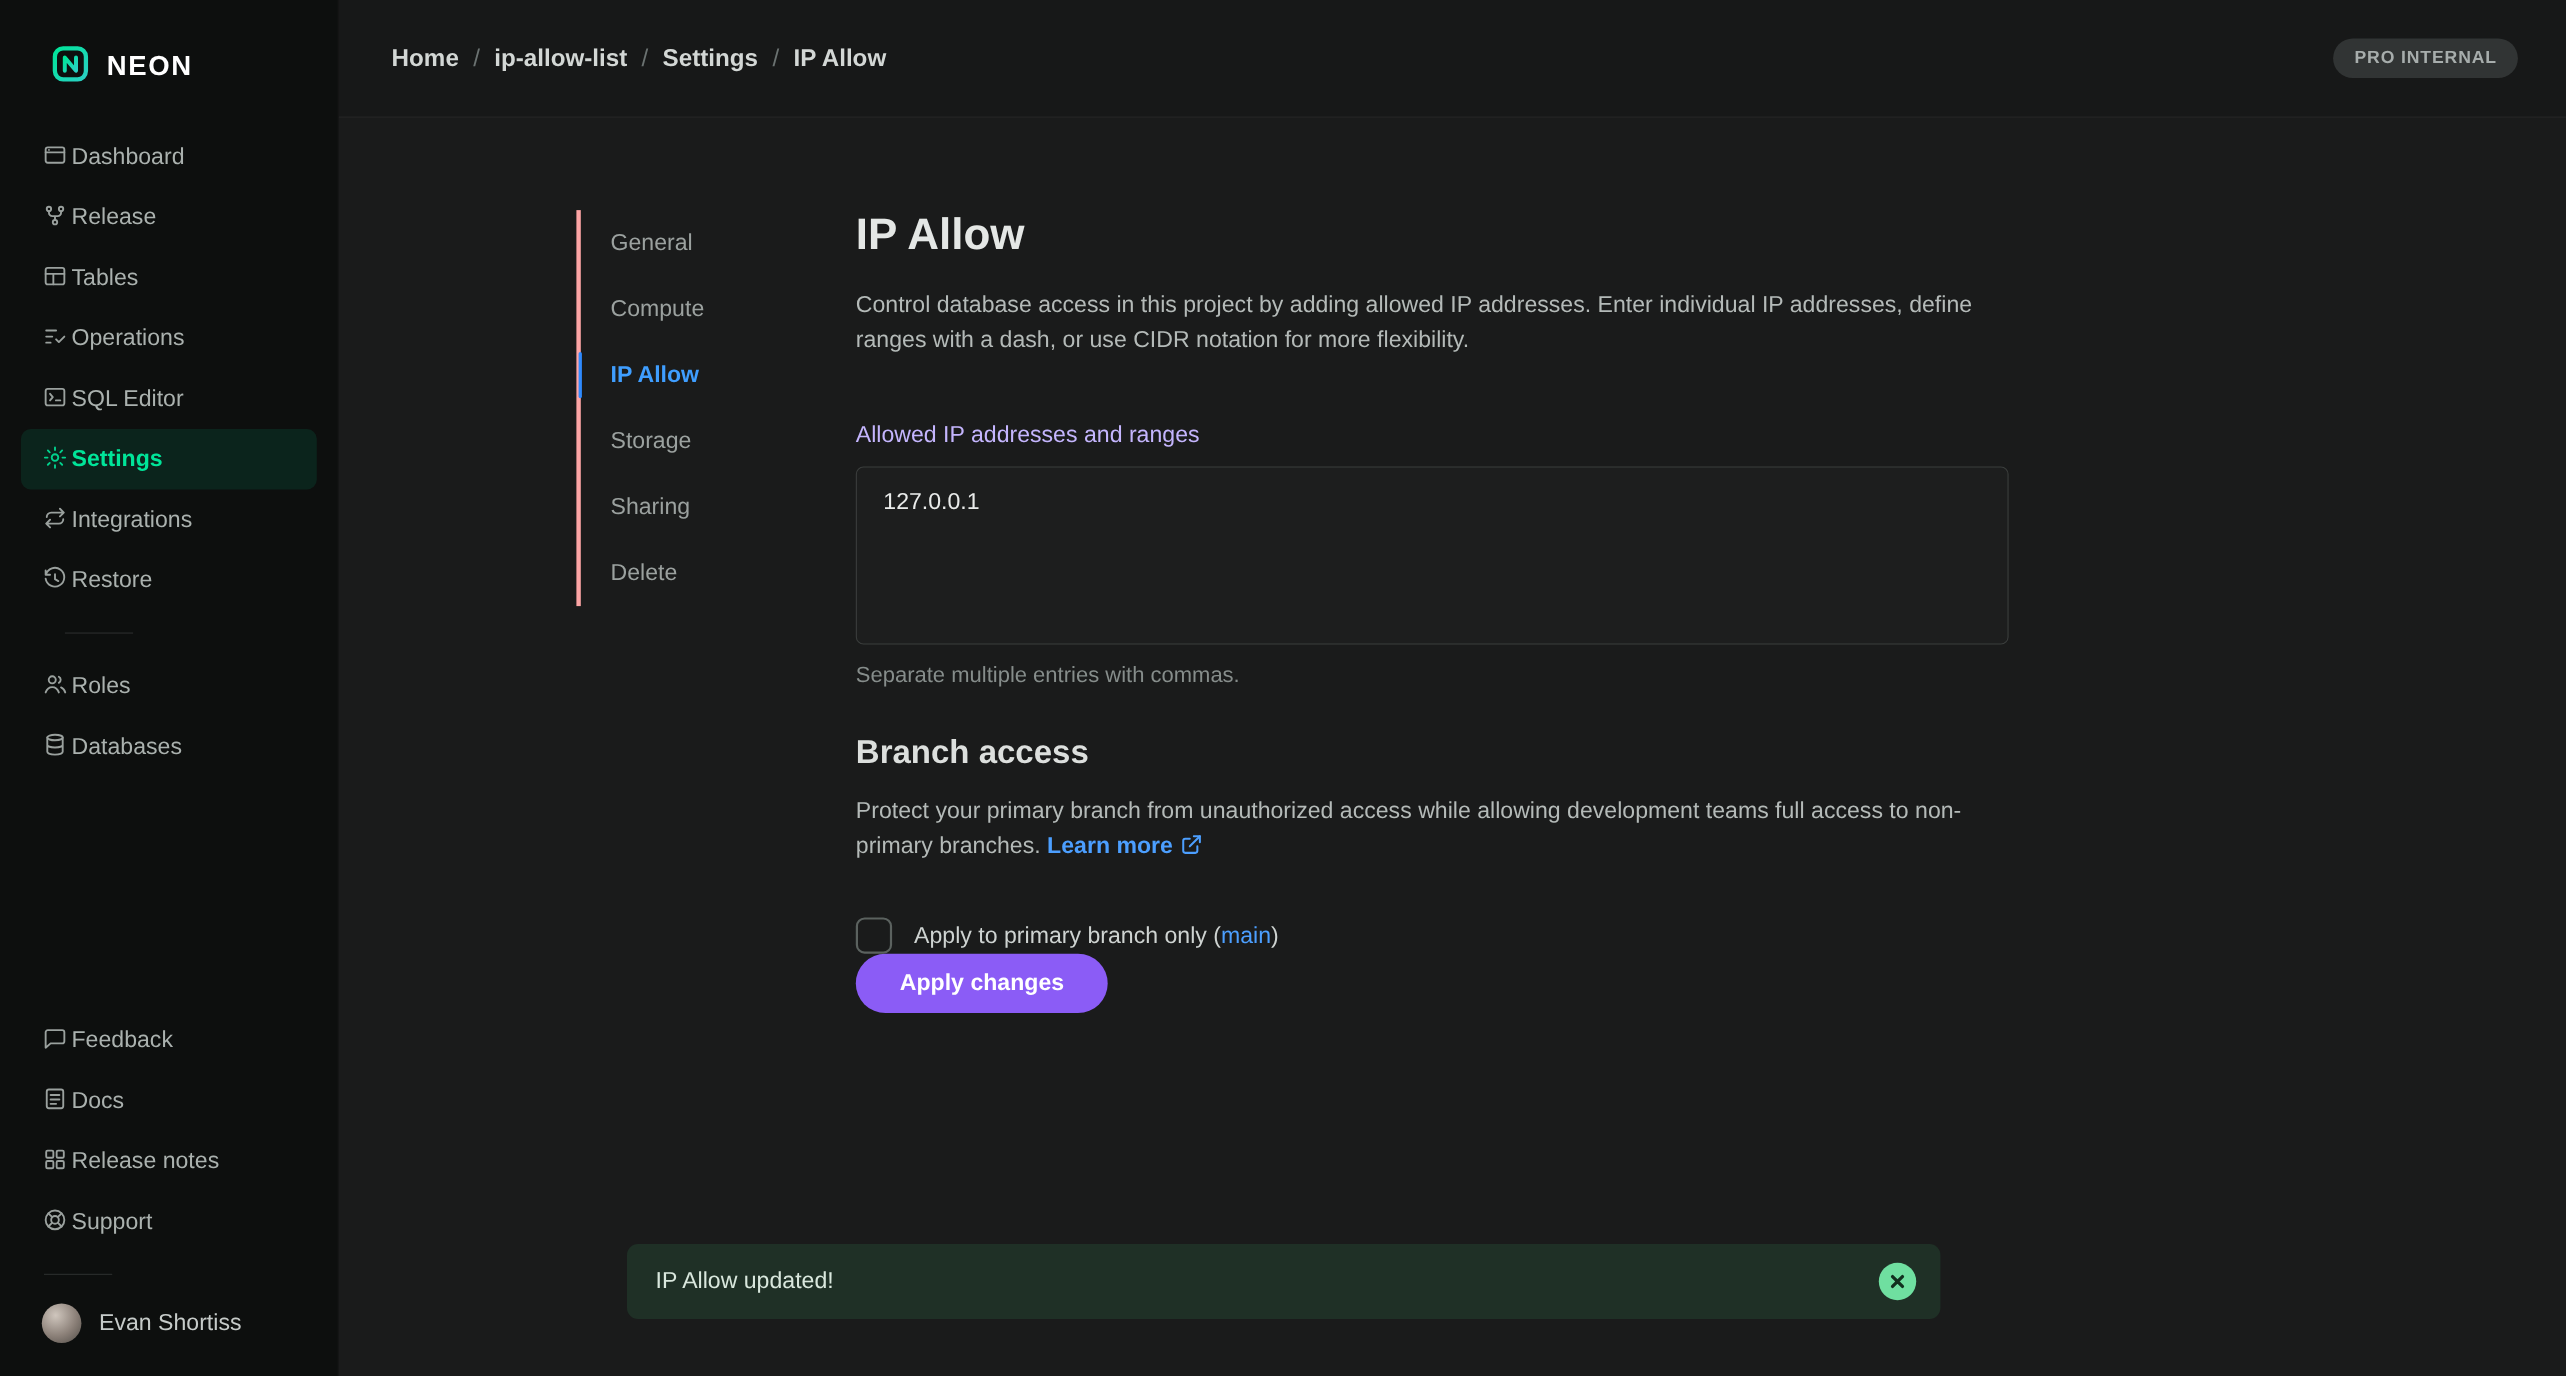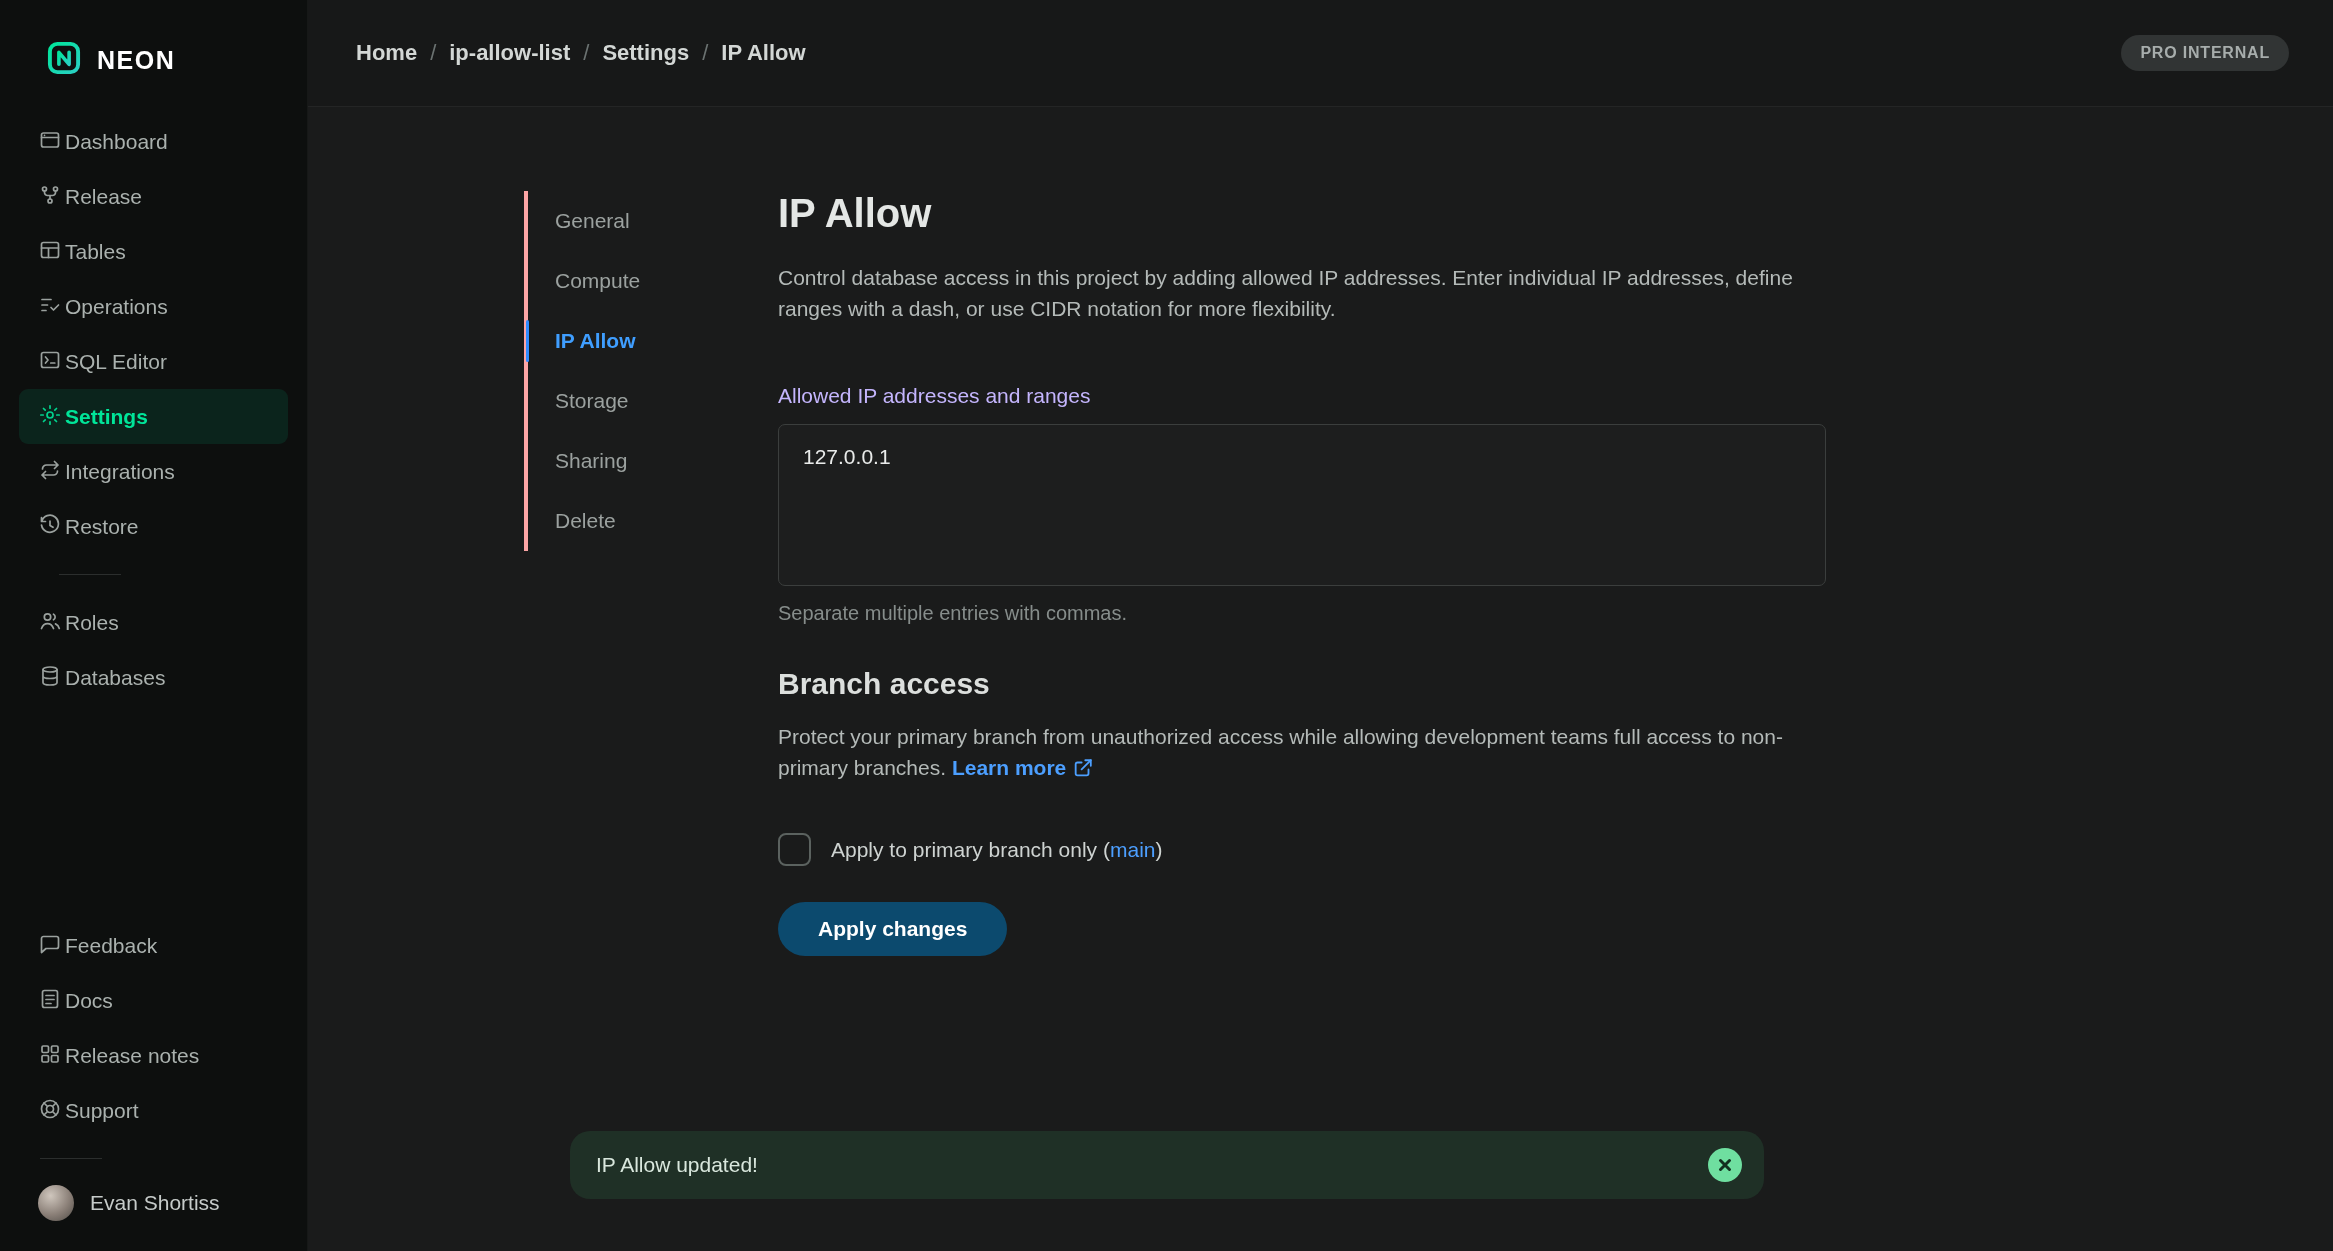--- a/index.html
+++ b/index.html
@@ -56,27 +56,27 @@
     font-size:21px; font-family:"Liberation Sans","DejaVu Sans",sans-serif; resize:none; outline:none; }
   .helper { margin-top:12px; font-size:20px; color:#868d8b; }
   .section-heading { margin-top:42px; font-size:30px; font-weight:700; color:#dcdfdd; }
   .branch-desc { margin-top:20px; font-size:21px; line-height:31px; color:#b4bab8; }
   .link { color:#4c9fff; font-weight:600; cursor:pointer; white-space:nowrap; }
   .ext-icon { display:inline-block; vertical-align:-4px; margin-left:6px; }
   .ext-icon svg { width:22px; height:22px; stroke:#4c9fff; fill:none; stroke-width:2; stroke-linecap:round; stroke-linejoin:round; }
   .checkbox-row { margin-top:46px; display:flex; align-items:center; gap:20px; font-size:21px; color:#ced3d1; }
   .checkbox { width:33px; height:33px; border:2px solid #5b625f; border-radius:8px; background:transparent; cursor:pointer; }
   .branch-link { color:#4c9fff; cursor:pointer; }
-  .apply-btn { margin-top:36px; height:54px; padding:0 40px; border:none; border-radius:27px;
-    background:#0c4a6e; color:#ffffff; font-size:21px; font-weight:700; cursor:pointer;
+  .apply-btn { height:54px; padding:0 40px; border:none; border-radius:27px;
+    background:#8b5cf6; color:#ffffff; font-size:21px; font-weight:700; cursor:pointer;
     font-family:"Liberation Sans","DejaVu Sans",sans-serif; }
 
   
   .toast { position:absolute; left:570px; top:1131px; width:1194px; height:68px; background:#1f3026;
-    border-radius:20px; display:flex; align-items:center; padding:0 22px 0 26px; }
+    border-radius:10px; display:flex; align-items:center; padding:0 22px 0 26px; }
   .toast-text { color:#d9e7dd; font-size:21px; }
   .toast-close { margin-left:auto; width:34px; height:34px; border-radius:50%; background:#6fdfa0;
     border:none; display:flex; align-items:center; justify-content:center; cursor:pointer; }
   .toast-close svg { width:16px; height:16px; stroke:#12301f; stroke-width:3; stroke-linecap:round; }
 </style>
 </head>
 <body>
 
 <div class="app">
 

